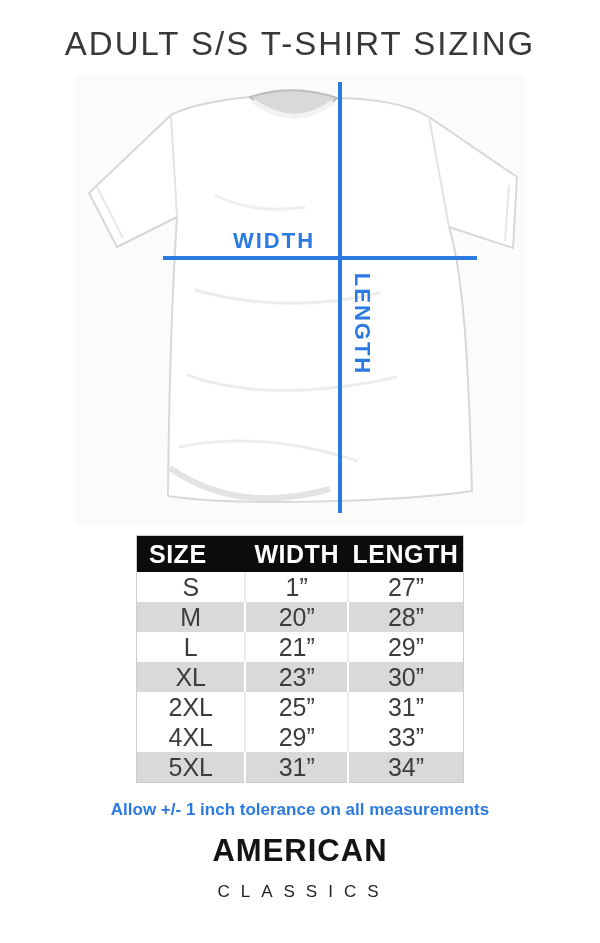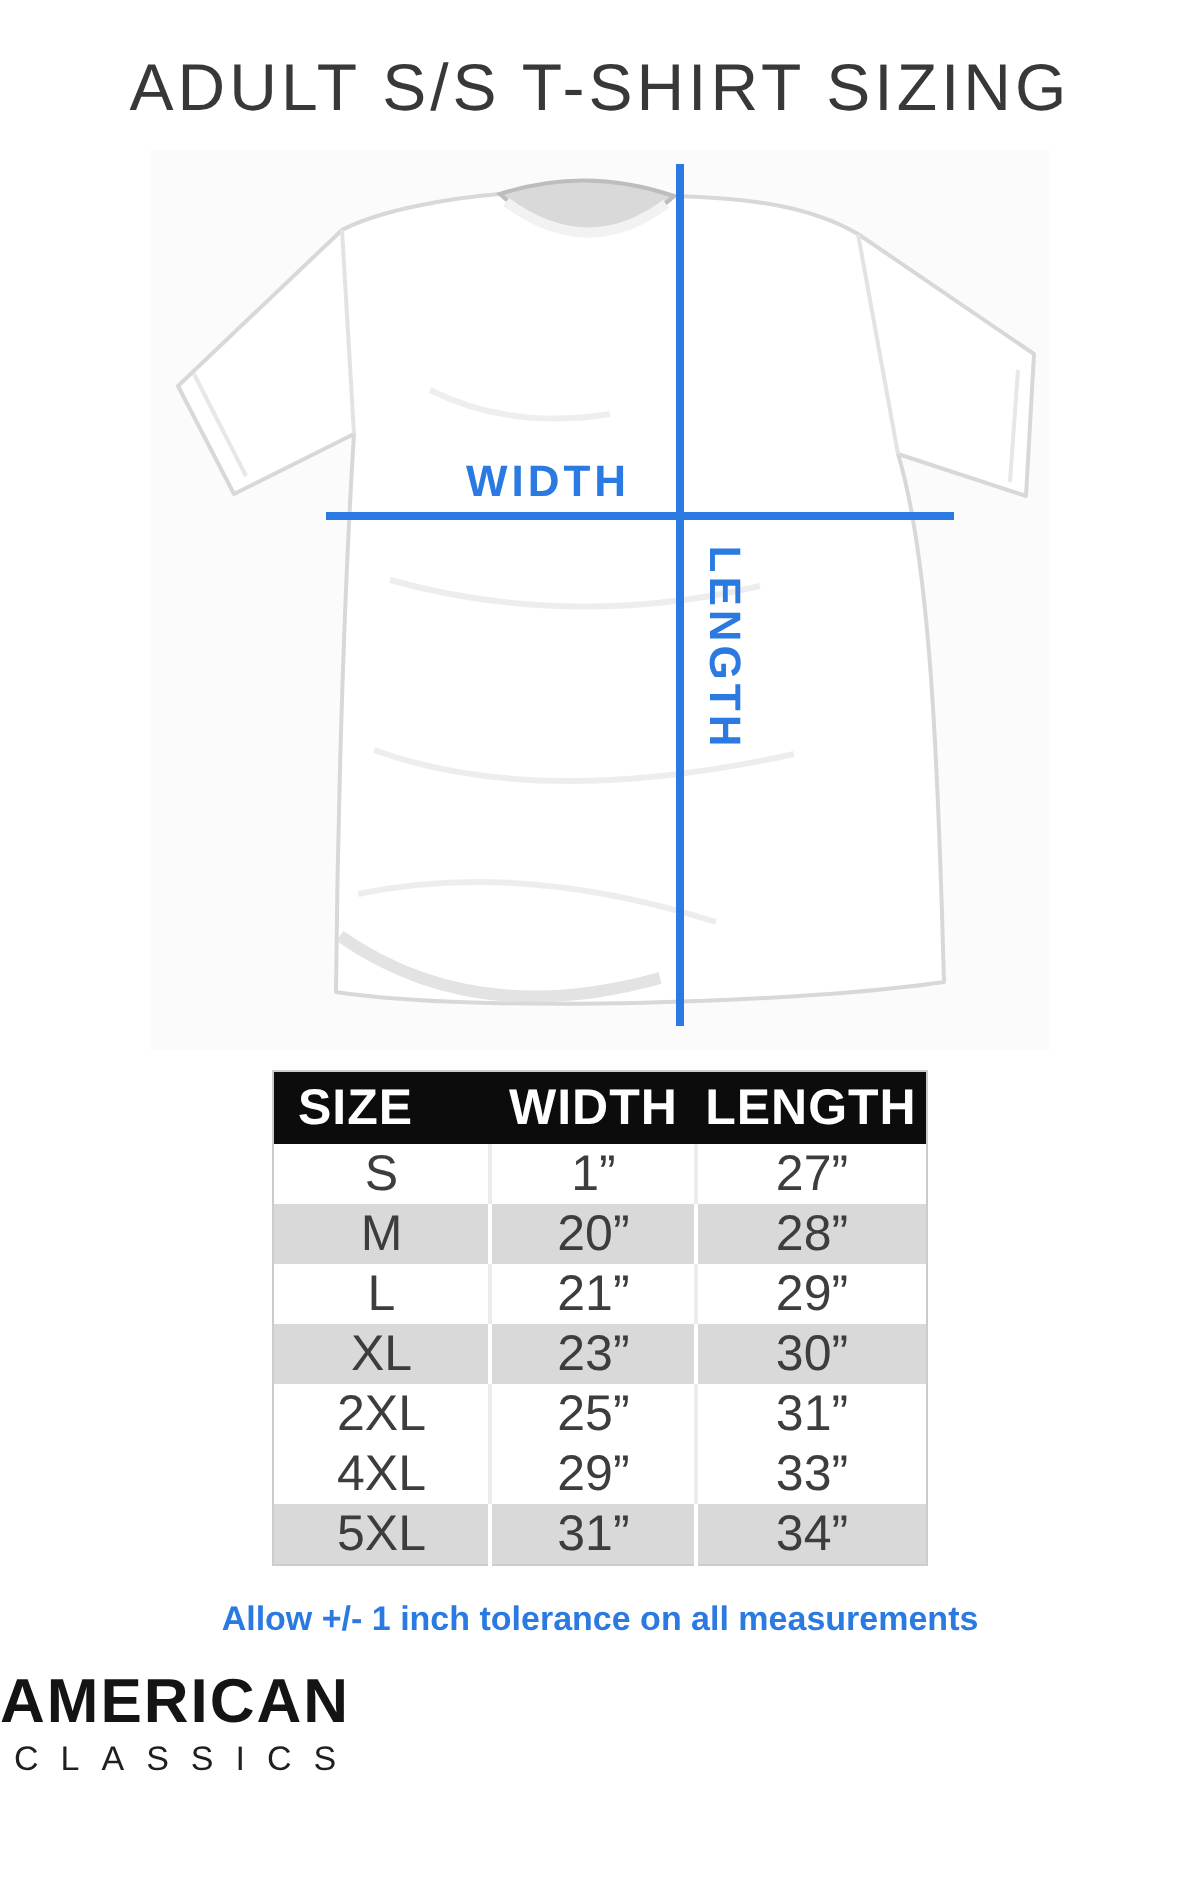--- a/index.html
+++ b/index.html
@@ -68,35 +68,35 @@
   
   .tolerance-note {
     margin-top: 17px;
     text-align: center;
     font-size: 17px;
     font-weight: bold;
     color: #2b7ae2;
   }
 
   
-  .brand { margin-top: 15px; }
+  .brand { margin-top: 15px; text-align: center; }
   .brand-top {
     font-size: 31px;
     font-weight: bold;
     letter-spacing: 1px;
     color: #141414;
     line-height: 1.05;
   }
   .brand-bottom {
     font-size: 17px;
     font-weight: 400;
     letter-spacing: 11px;
     padding-left: 7px; 
     color: #1f1f1f;
-    margin-top: 2px;
+    margin-top: 14px;
   }
 </style>
 </head>
 <body>
 
 <div class="page">
 
   <h1 class="page-title">ADULT S/S T-SHIRT SIZING</h1>
 
   <div class="shirt-wrap">

